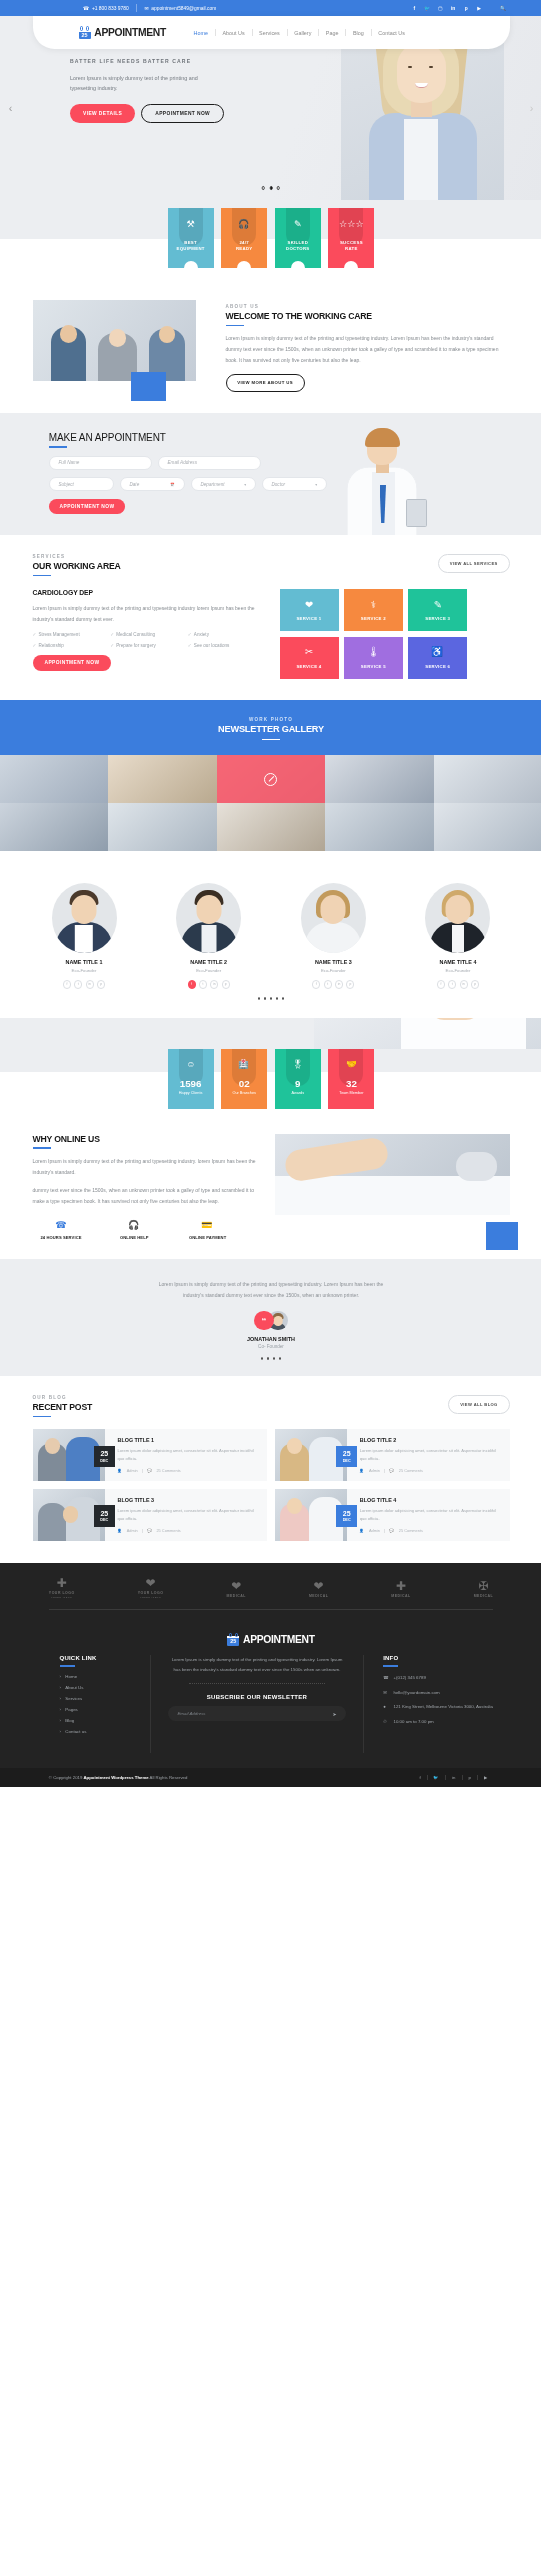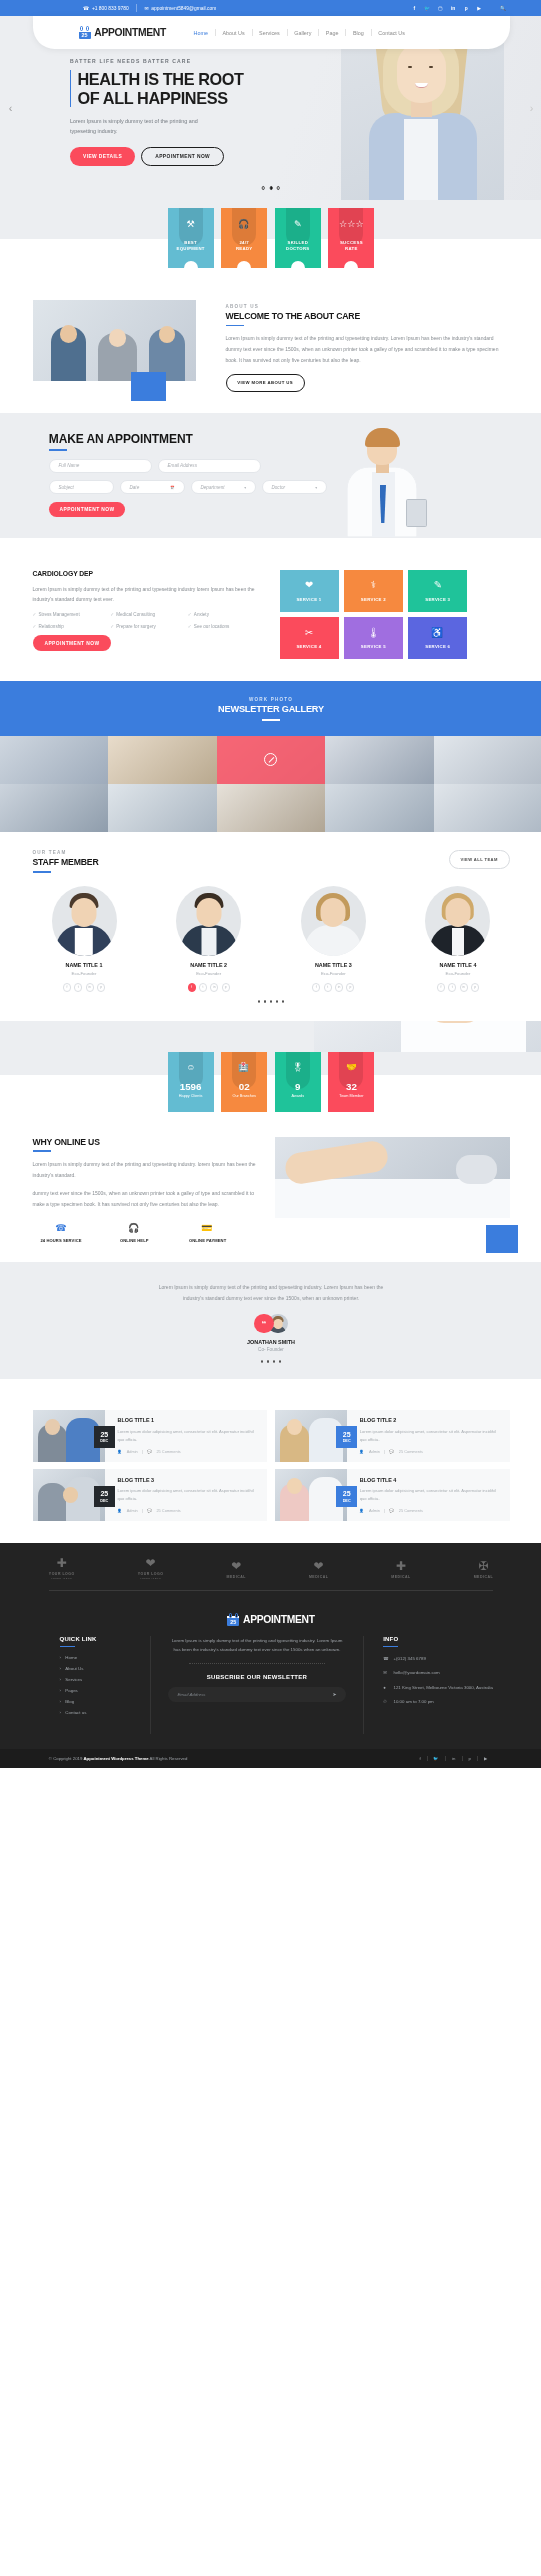--- a/index.html
+++ b/index.html
@@ -107,21 +107,21 @@
   
   .apptsec { background:#eceef1; position:relative; padding:18.4px 0 21.7px; overflow:hidden;}
   .appt-doc { position:absolute; right:81px; top:-8.7px; width:92px; height:114px;}
   .ad-head{position:absolute;top:9.8px;left:30px;width:30px;height:32.5px;background:#f2d4b5;border-radius:15px 15px 13.5px 13.5px;}
   .ad-hair{position:absolute;top:5.4px;left:28px;width:35px;height:18.4px;background:#c98b4b;border-radius:17.3px 17.3px 3.3px 3.3px;}
   .ad-coat{position:absolute;bottom:0;left:10.8px;width:70px;height:70px;background:#fbfcfd;border-radius:21.7px 21.7px 0 0;box-shadow:inset 0 0 0 0.5px #e7eaee;}
   .ad-shirt{position:absolute;bottom:0;left:35px;width:23px;height:65px;background:#eef1f5;}
   .ad-tie{position:absolute;bottom:14px;left:43px;width:6.5px;height:38px;background:#2f6bbd;clip-path:polygon(0 0,100% 0,75% 100%,25% 100%);}
   .ad-neck{position:absolute;top:38px;left:39px;width:13px;height:12px;background:#e8c49f;}
   .ad-board{position:absolute;bottom:9.8px;right:1.1px;width:21.7px;height:28px;background:#d8dde3;border-radius:1.6px;border:1.1px solid #b9c0c8;}
-  .appt-title { font-size:12px; font-weight:700; color:#161616; letter-spacing:-0.1px;}
+  .appt-title { font-size:10px; font-weight:400; color:#161616; letter-spacing:-0.1px;}
   .form-row { display:flex; gap:6px; margin-top:7.6px;}
   .fld { background:#fff; border:0.5px solid #e3e6ea; border-radius:16.3px; height:14px; display:flex; align-items:center; padding:0 8.7px; font-size:4.6px; color:#a8acb1; font-style:italic;}
   .fld.sel { justify-content:space-between; }
   .fld.w1 { width:103px; } .fld.w2 { width:103px; }
   .fld.w3 { width:65px; } .fld.w4 { width:65px;} .fld.w5 { width:65px;} .fld.w6 { width:65px;}
   .caret { font-size:3.8px; color:#b5b9be; font-style:normal;}
 
   
   .svcsec { padding:18.4px 0 21.7px; }
   .sec-head { display:flex; align-items:flex-start; justify-content:space-between; }
@@ -343,24 +343,20 @@
       <div class="hp-neck"></div>
       <div class="hp-face"></div>
     <div class="hp-eye l"></div>
       <div class="hp-eye r"></div>
       <div class="hp-mouth"></div>
   </div>
   <div class="hero-arrow-l">‹</div>
   <div class="hero-arrow-r">›</div>
   <div class="hero-inner">
     <div class="hero-sup">BATTER LIFE NEEDS BATTER CARE</div>
-    <div class="hero-h1">
-      <div>HEALTH IS THE ROOT</div>
-      <div>OF ALL HAPPINESS</div>
-    </div>
     <div class="hero-p">Lorem Ipsum is simply dummy text of the printing and typesetting industry.</div>
     <div class="hero-btns">
       <button class="btn-red">VIEW DETAILS</button>
       <button class="btn-out">APPOINTMENT NOW</button>
     </div>
   </div>
   <div class="hero-dots">
     <span class="dot"></span>
     <span class="dot on"></span>
     <span class="dot"></span>
@@ -406,21 +402,21 @@
           <div class="ai-h1"></div>
         <div class="ai-p2"></div>
           <div class="ai-h2"></div>
         <div class="ai-p3"></div>
           <div class="ai-h3"></div>
       </div>
       <div class="about-accent"></div>
     </div>
     <div class="about-txt">
       <div class="eyebrow">ABOUT US</div>
-      <div class="h2">WELCOME TO THE ABOUT CARE</div>
+      <div class="h2">WELCOME TO THE WORKING CARE</div>
       <div class="uline"></div>
       <div class="body-p">Lorem Ipsum is simply dummy text of the printing and typesetting industry. Lorem Ipsum has been the industry's standard dummy text ever since the 1500s, when an unknown printer took a galley of type and scrambled it to make a type specimen book. It has survived not only five centuries but also the leap.</div>
       <button class="btn-dark-out">VIEW MORE ABOUT US</button>
     </div>
   </div>
 </div>
 
 <div class="apptsec">
   <div class="wrap">
     <div class="appt-doc">
@@ -460,20 +456,28 @@
             <span class="caret">▾</span>
           </div>
       </div>
       <button class="btn-red" style="margin-top:7.6px;padding:4.9px 10.8px;">APPOINTMENT NOW</button>
     </div>
   </div>
 </div>
 
 <div class="svcsec">
   <div class="wrap">
+    <div class="sec-head">
+      <div>
+        <div class="eyebrow">SERVICES</div>
+        <div class="h2">OUR WORKING AREA</div>
+        <div class="uline"></div>
+      </div>
+      <button class="btn-ghost">VIEW ALL SERVICES</button>
+    </div>
     <div class="svc-body">
       <div class="svc-left">
         <div class="h3">CARDIOLOGY DEP</div>
         <div class="body-p" style="line-height:2.1">Lorem Ipsum is simply dummy text of the printing and typesetting industry lorem Ipsum has been the industry's standard dummy text ever.</div>
         <div class="checks">
           <div class="chk"><b>✓</b><span>Stress Management</span></div>
           <div class="chk"><b>✓</b><span>Medical Consulting</span></div>
           <div class="chk"><b>✓</b><span>Anxiety</span></div>
           <div class="chk"><b>✓</b><span>Relationship</span></div>
           <div class="chk"><b>✓</b><span>Prepare for surgery</span></div>
@@ -528,28 +532,20 @@
   <div class="gcell" style="background:linear-gradient(140deg,#e2e7ec,#b4bdc8)"></div>
   <div class="gcell" style="background:linear-gradient(140deg,#ccd4dd,#8f9dac)"></div>
   <div class="gcell" style="background:linear-gradient(140deg,#dfe5ea,#a9b5c1)"></div>
   <div class="gcell" style="background:linear-gradient(140deg,#e6e1d9,#b0a594)"></div>
   <div class="gcell" style="background:linear-gradient(140deg,#d5dce3,#9daab8)"></div>
   <div class="gcell" style="background:linear-gradient(140deg,#e0e5ea,#aeb9c5)"></div>
 </div>
 
 <div class="staffsec">
   <div class="wrap">
-    <div class="sec-head">
-      <div>
-        <div class="eyebrow">OUR TEAM</div>
-        <div class="h2">STAFF MEMBER</div>
-        <div class="uline"></div>
-      </div>
-      <button class="btn-ghost">VIEW ALL TEAM</button>
-    </div>
     <div class="team">
       <div class="member">
         <div class="mphoto">
             <div class="mp-body"></div>
             <div class="mp-collar"></div>
             <div class="mp-hair"></div>
             <div class="mp-head"></div>
           </div>
         <div class="mname">NAME TITLE 1</div>
         <div class="mrole">Eco-Founder</div>
@@ -708,20 +704,28 @@
       <span class="cd"></span>
       <span class="cd on"></span>
       <span class="cd"></span>
       <span class="cd"></span>
     </div>
   </div>
 </div>
 
 <div class="blogsec">
   <div class="wrap">
+    <div class="sec-head">
+      <div>
+        <div class="eyebrow">OUR BLOG</div>
+        <div class="h2">RECENT POST</div>
+        <div class="uline"></div>
+      </div>
+      <button class="btn-ghost">VIEW ALL BLOG</button>
+    </div>
     <div class="bloggrid">
       <div class="bcard">
         <div class="bimg">
             <div class="bi-a"></div>
             <div class="bi-b"></div>
             <div class="bi-h"></div>
           </div>
         <div class="datebox db-dark">
           <span class="d">25</span>
           <span class="m">DEC</span>

